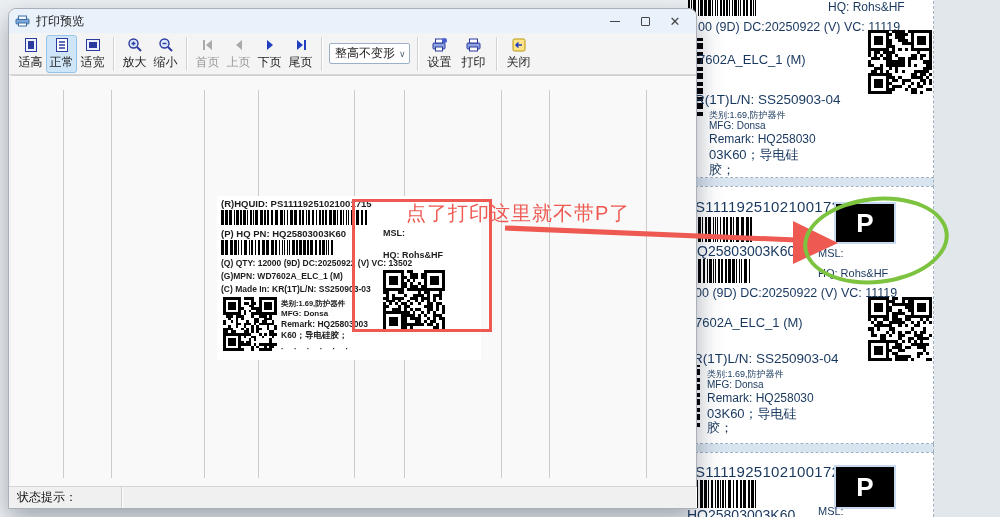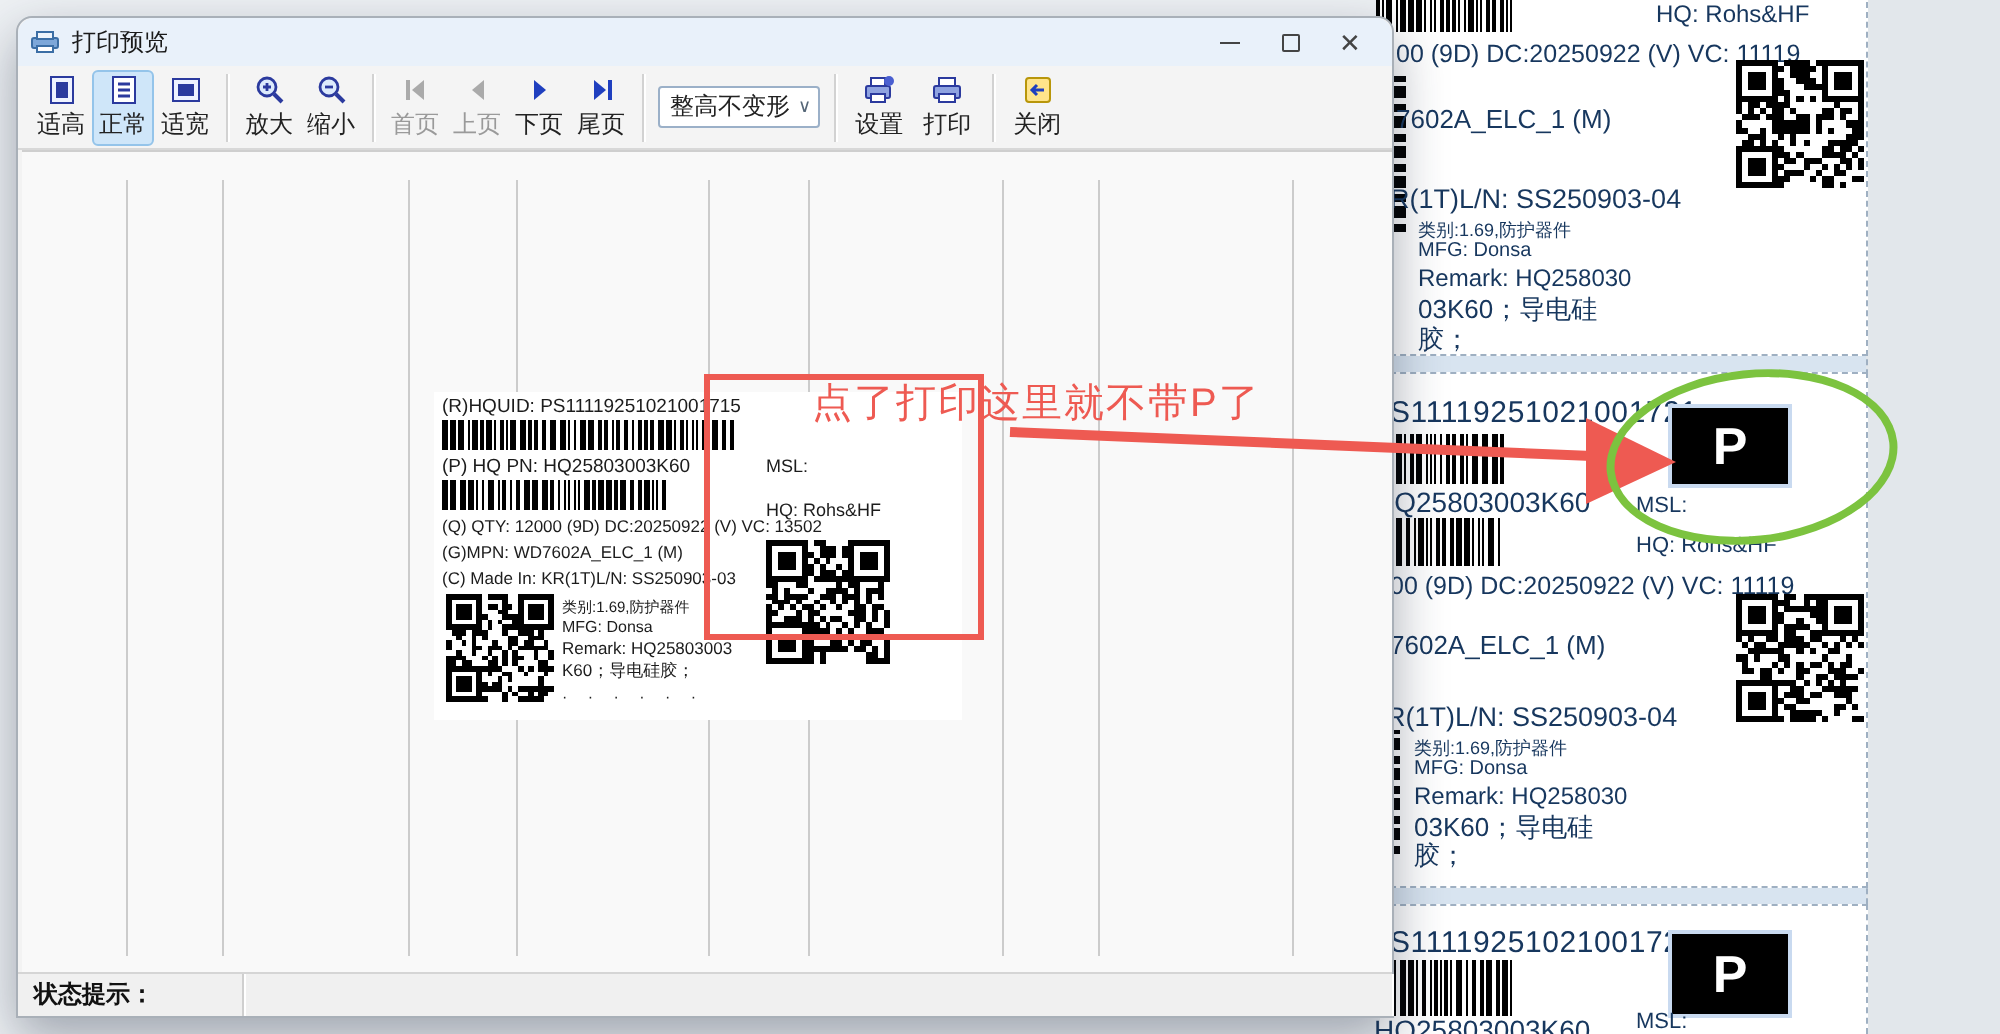--- a/index.html
+++ b/index.html
@@ -52,33 +52,33 @@
   .tbtn.dis { color:#9a9a9a; }
   .tsep { width:1px; height:34px; background:#d2d2d2; margin:0 5px; box-shadow:1px 0 0 #fff; }
   #scale-select { height:21px; min-width:72px; background:#fff; border:1px solid #9bb0c8; border-radius:2px;
                   display:flex; align-items:center; font-size:12px; color:#222; padding:0 3px 0 5px; margin:0 2px; }
   #scale-select .chev { margin-left:auto; font-size:9px; color:#567; padding-left:4px; }
 
   #paper { position:absolute; left:2px; top:66px; width:685px; height:412px; background:#f9f9f9;
            border-top:1px solid #cfcfcf; overflow:hidden; }
   .vline { position:absolute; top:14px; height:388px; width:1px; background:#cccccc; }
 
-  #minilabel { position:absolute; left:206px; top:120px; width:264px; height:164px; background:#fff; color:#1c1c1c; }
+  #minilabel { position:absolute; left:206px; top:120px; width:264px; height:164px; background:#fff; color:#1c1c1c;font-weight:bold; }
   .ml-line { position:absolute; left:4px; white-space:nowrap; }
   .f95 { font-size:9.5px; } .f85 { font-size:8.5px; } .f8 { font-size:8px; } .f75 { font-size:7.5px; }
 
   #statusbar { position:absolute; left:0; bottom:0; right:0; height:22px; background:#f0f0f0;
                border-top:1px solid #d5d5d5; display:flex; align-items:center; font-size:12px; color:#111; }
   #statusbar .seg { height:100%; display:flex; align-items:center; padding:0 8px;
                     border-right:1px solid #cfcfcf; box-shadow:1px 0 0 #fff; }
-  #statusbar .seg1 { width:113px;font-weight:bold; }
+  #statusbar .seg1 { width:113px; }
   #statusbar .seg2 { width:183px; gap:10px; }
 
   
-  #overlay { position:absolute; left:0; top:0; width:1000px; height:384px; pointer-events:none; z-index:50; }
+  #overlay { position:absolute; left:0; top:12px; width:1000px; height:384px; pointer-events:none; z-index:50; }
   #red-rect { position:absolute; left:352px; top:187px; width:140px; height:133px; border:3px solid #ee5a52; }
   #red-note { position:absolute; left:406px; top:188px; font-size:20px; color:#ee5a52; white-space:nowrap; letter-spacing:1px; }
   #green-ellipse { position:absolute; left:803px; top:185px; width:146px; height:87px;
                    border:4px solid #7cc33f; border-radius:50%; transform:rotate(-6deg); }
 </style>
 </head>
 <body>
 
 <div id="panel">
   <div class="gutter"></div>

